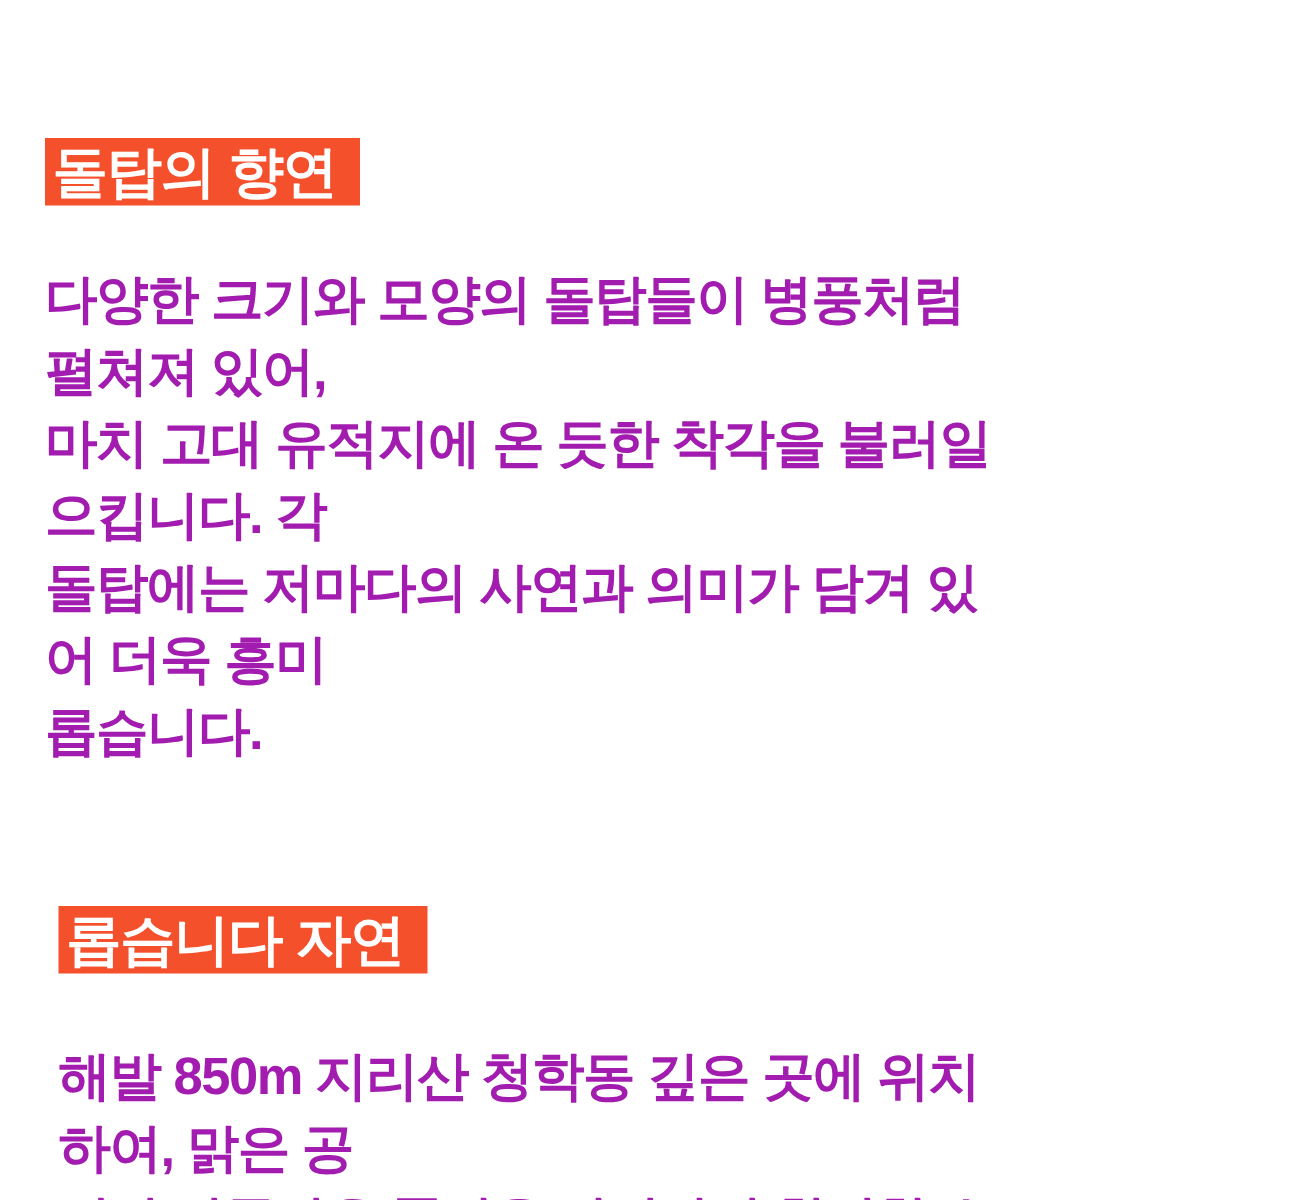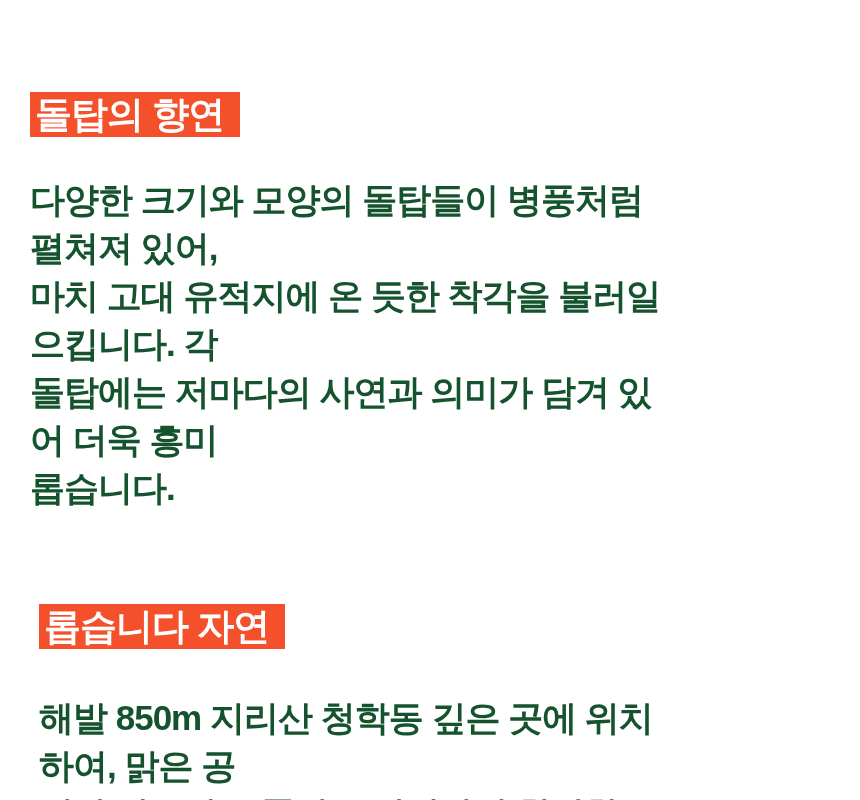--- a/index.html
+++ b/index.html
@@ -35,21 +35,21 @@
     letter-spacing: -1px;
     white-space: nowrap;
   }
   .paragraph {
     margin: 0;
     margin-top: 39px;
     font-size: 35px;
     line-height: 48px;
     font-weight: 700;
     letter-spacing: -1px;
-    color: #14532d;
+    color: #a21caf;
     white-space: pre-line;
   }
   .section-gap {
     height: 92px;
   }
   .section-2 .paragraph {
     margin-top: 45px;
   }
 </style>
 </head>

